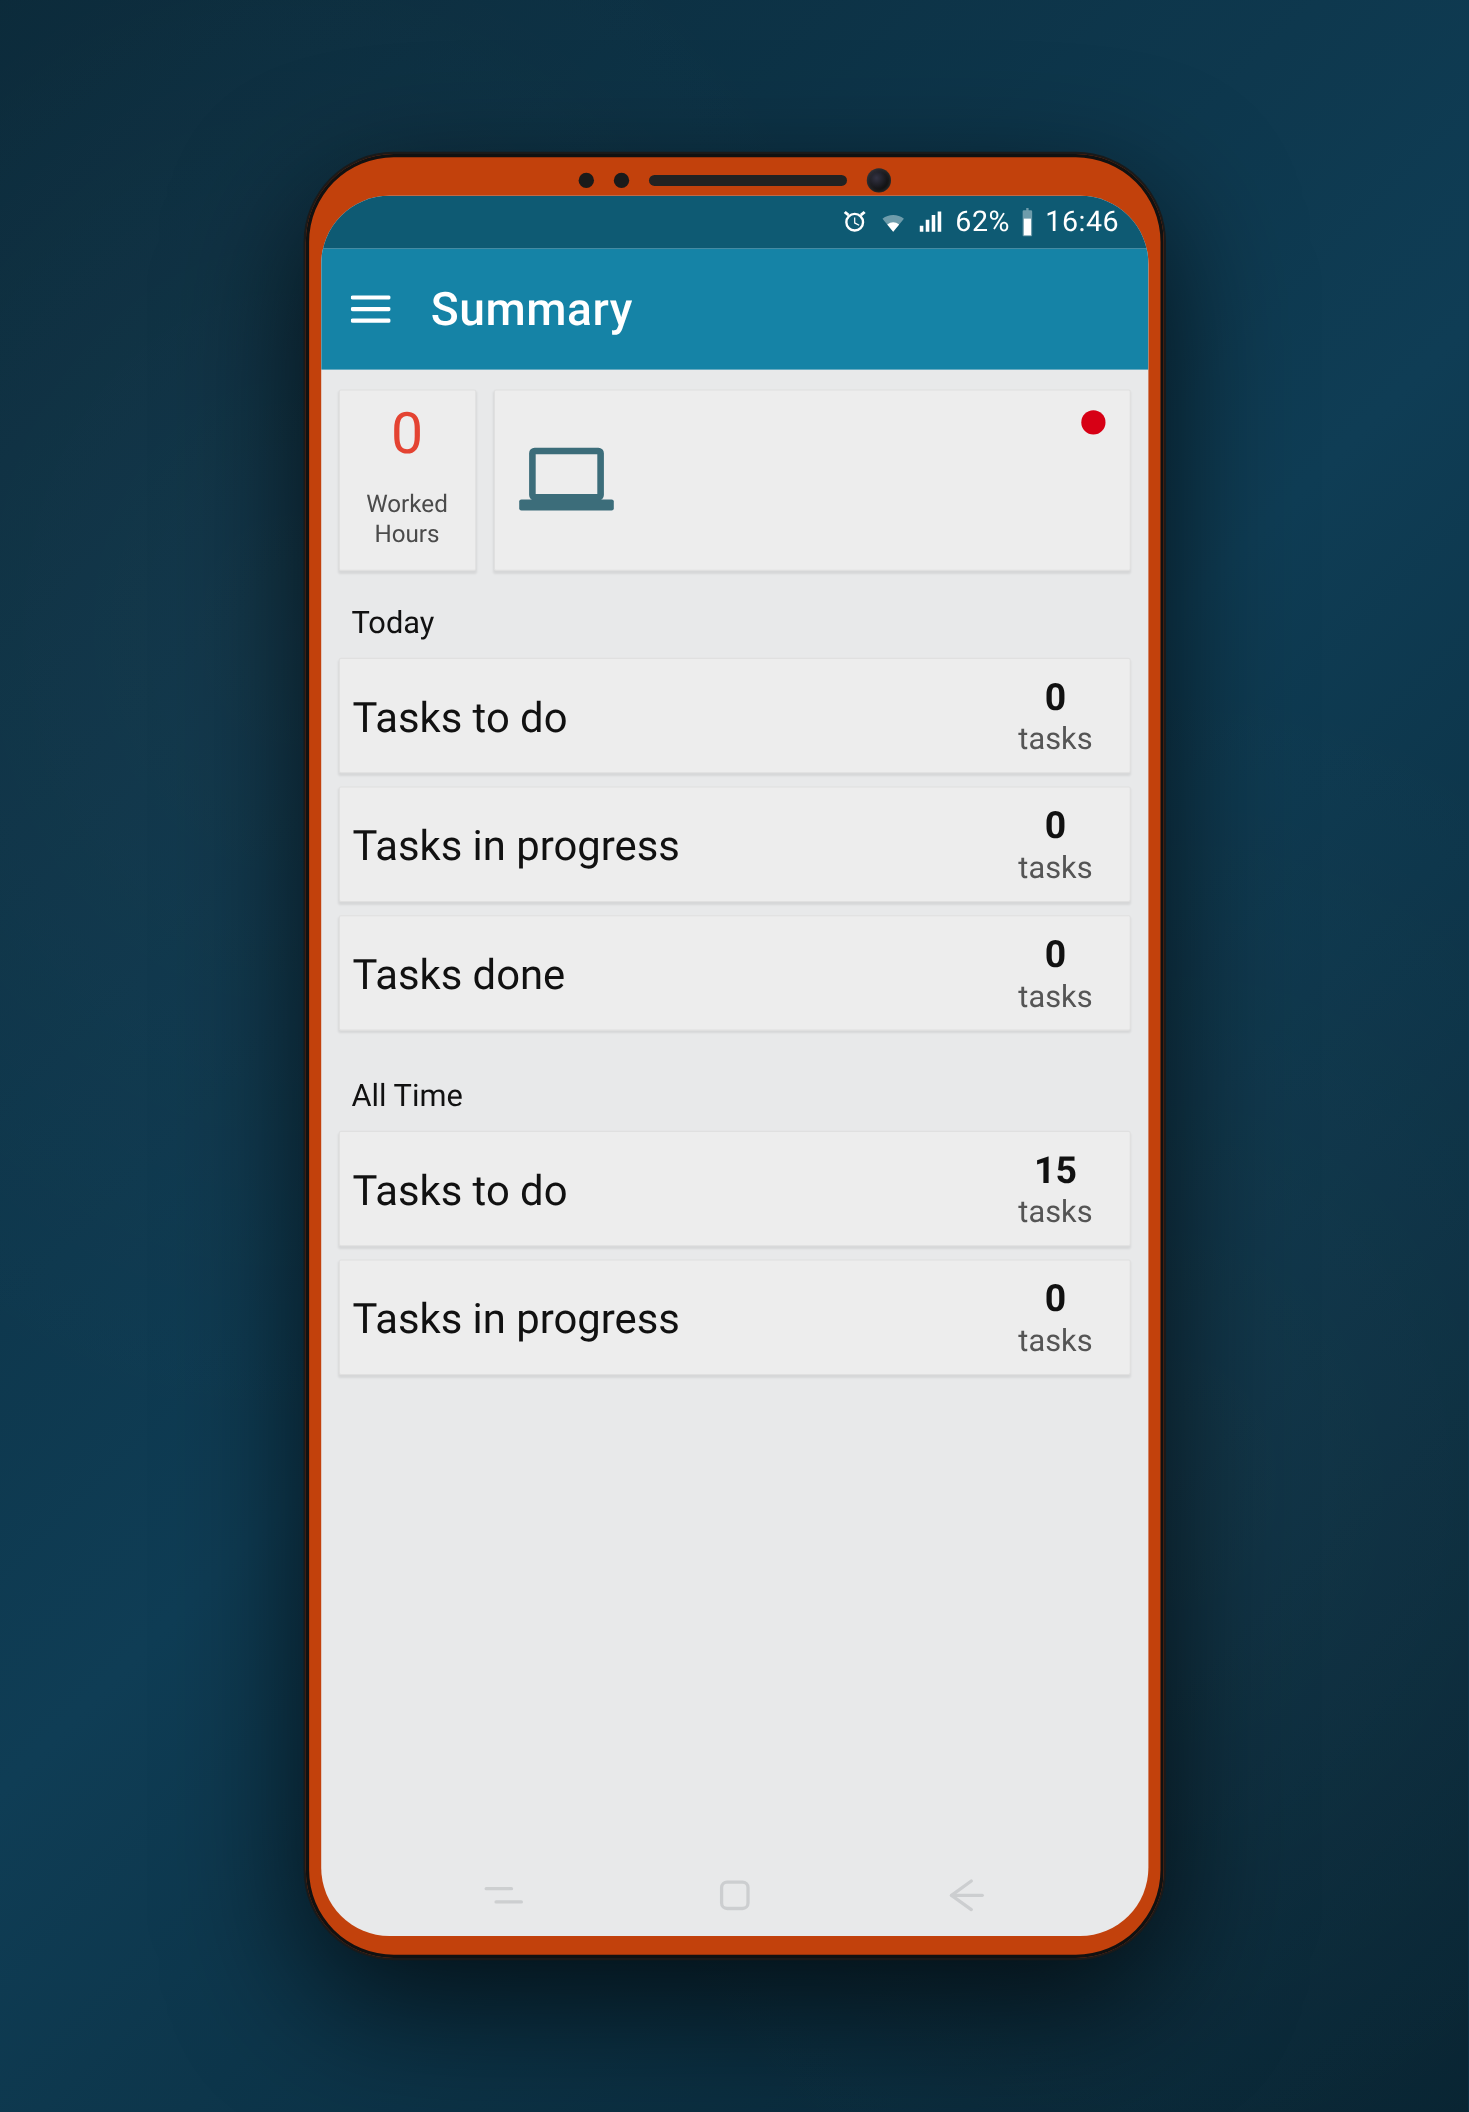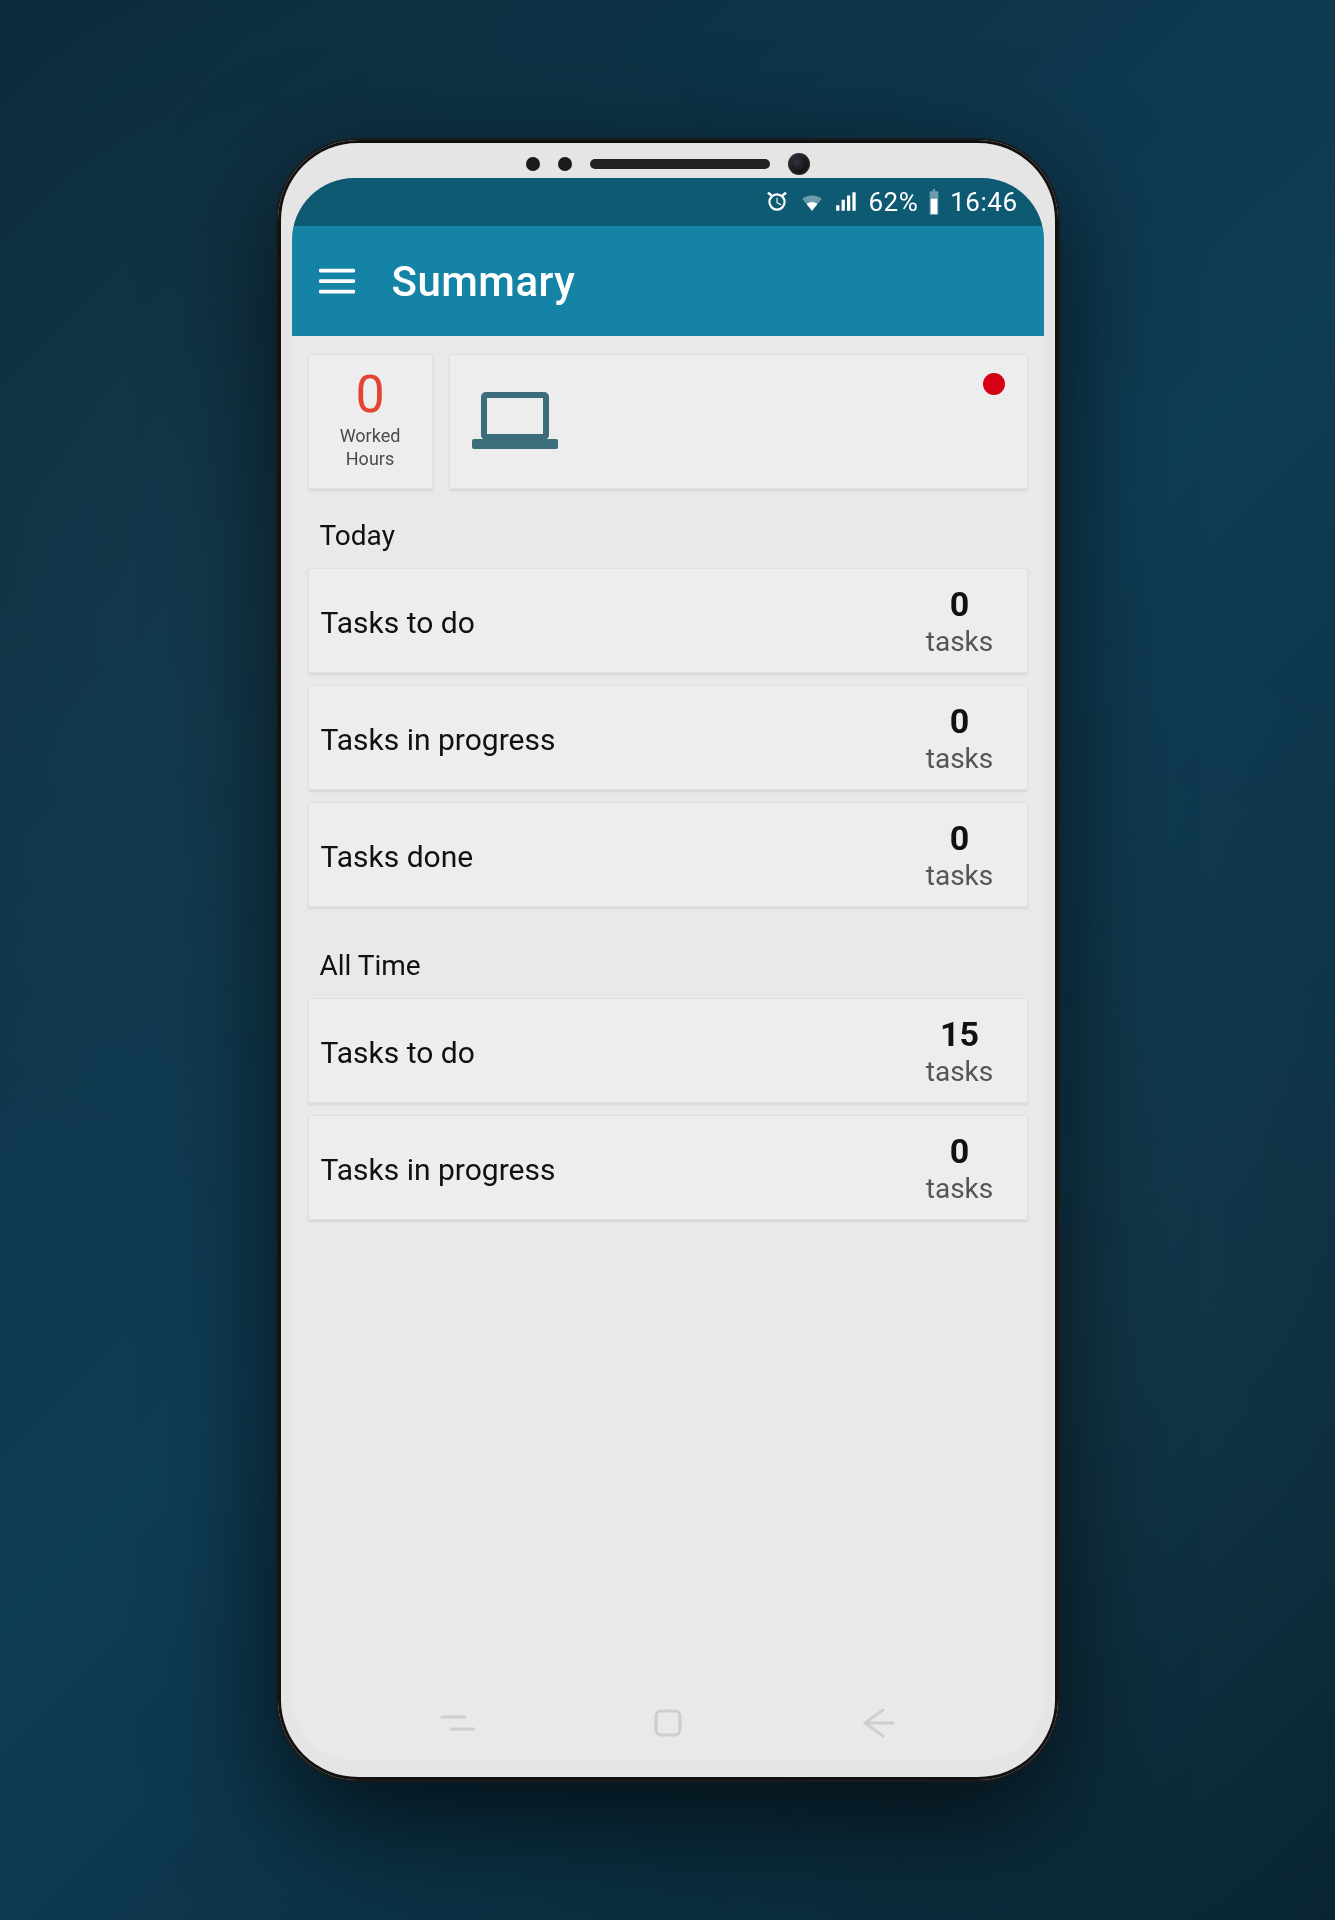--- a/index.html
+++ b/index.html
@@ -14,21 +14,21 @@
       display:flex; align-items:center; justify-content:center;
       min-height:100%;
       padding:40px 20px;
     }
     .canvas { width:935px; height:1920px; position:relative; display:flex; align-items:center; justify-content:center; }
 
     
     .phone {
       width: 780px;
       height: 1640px;
-      background: #e5e5e5;
+      background: #c2410c;
       border-radius: 80px;
       position: relative;
       box-shadow:
         0 0 0 2px #1a1a1a,
         inset 0 0 0 3px #111,
         0 40px 120px rgba(0,0,0,0.7);
       overflow:hidden;
     }
 
     
@@ -91,21 +91,21 @@
       border:1px solid #e0e0e0;
       border-radius:2px;
       box-shadow:0 2px 2px rgba(0,0,0,.08);
     }
     .worked-card {
       width:125px;
       display:flex; flex-direction:column; align-items:center; justify-content:center;
       padding:14px 6px 18px;
     }
     .worked-card .num { font-size:52px; font-weight:400; color:#e44332; line-height:1; }
-    .worked-card .lbl { font-size:18px; color:#4b4b4b; text-align:center; margin-top:4px; line-height:1.25; }
+    .worked-card .lbl { font-size:22px; color:#4b4b4b; text-align:center; margin-top:24px; line-height:1.25; }
 
     .status-card {
       flex:1;
       display:flex; align-items:center;
       padding:16px 20px;
       gap:22px;
       position:relative;
     }
     .status-card .laptop { width:90px; height:62px; flex:0 0 auto; }
     .status-card .txtcol { display:flex; flex-direction:column; gap:2px; }
@@ -118,21 +118,21 @@
       font-size:28px;
       color:#111;
       padding:30px 18px 16px;
     }
 
     .row-card {
       display:flex; align-items:center; justify-content:space-between;
       padding:18px 22px 14px 12px;
       margin:0 6px 12px;
     }
-    .row-card .label { font-size:30px; color:#111; }
+    .row-card .label { font-size:38px; color:#111; }
     .row-card .valcol { display:flex; flex-direction:column; align-items:center; min-width:90px; }
     .row-card .val { font-size:34px; font-weight:700; color:#111; line-height:1; }
     .row-card .unit { font-size:28px; color:#555; margin-top:4px; }
 
     
     .navbar {
       position:absolute; left:0; right:0; bottom:0;
       height:70px;
       display:flex; justify-content:space-around; align-items:center;
       padding:0 60px;

